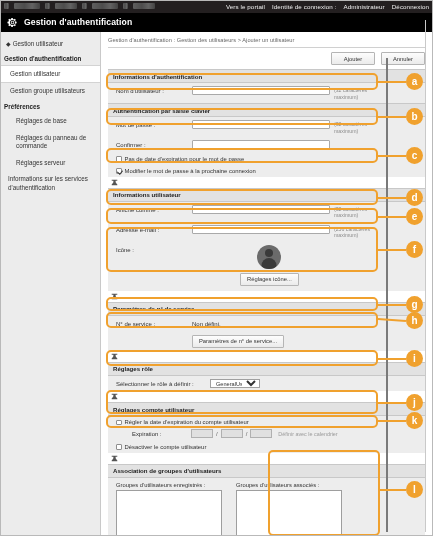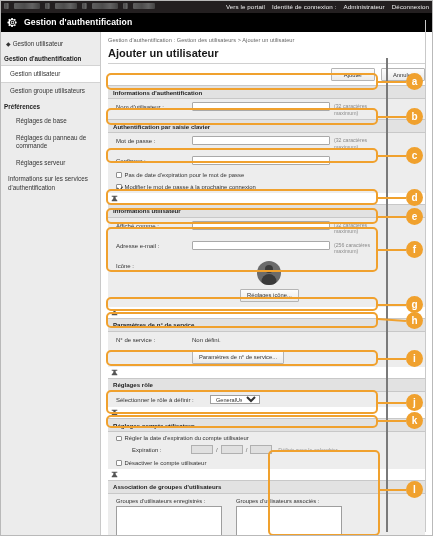--- a/index.html
+++ b/index.html
@@ -200,21 +200,20 @@
       </div>
       <div class="side-head">Préférences</div>
       <div class="side-sub">Réglages de base</div>
       <div class="side-sub">Réglages du panneau de commande</div>
       <div class="side-sub">Réglages serveur</div>
       <div class="side-note">Informations sur les services d'authentification</div>
     </div>
 
     <div class="main">
       <div class="breadcrumb">Gestion d'authentification : Gestion des utilisateurs &gt; Ajouter un utilisateur</div>
-      <div class="page-title">Ajouter un utilisateur</div>
       <div class="title-rule"></div>
 
       <div class="action-row">
         <div class="btn">Ajouter</div>
         <div class="btn">Annuler</div>
       </div>
 
       <div class="sec-head">Informations d'authentification</div>
       <div class="row">
         <div class="lbl">Nom d'utilisateur :</div>

